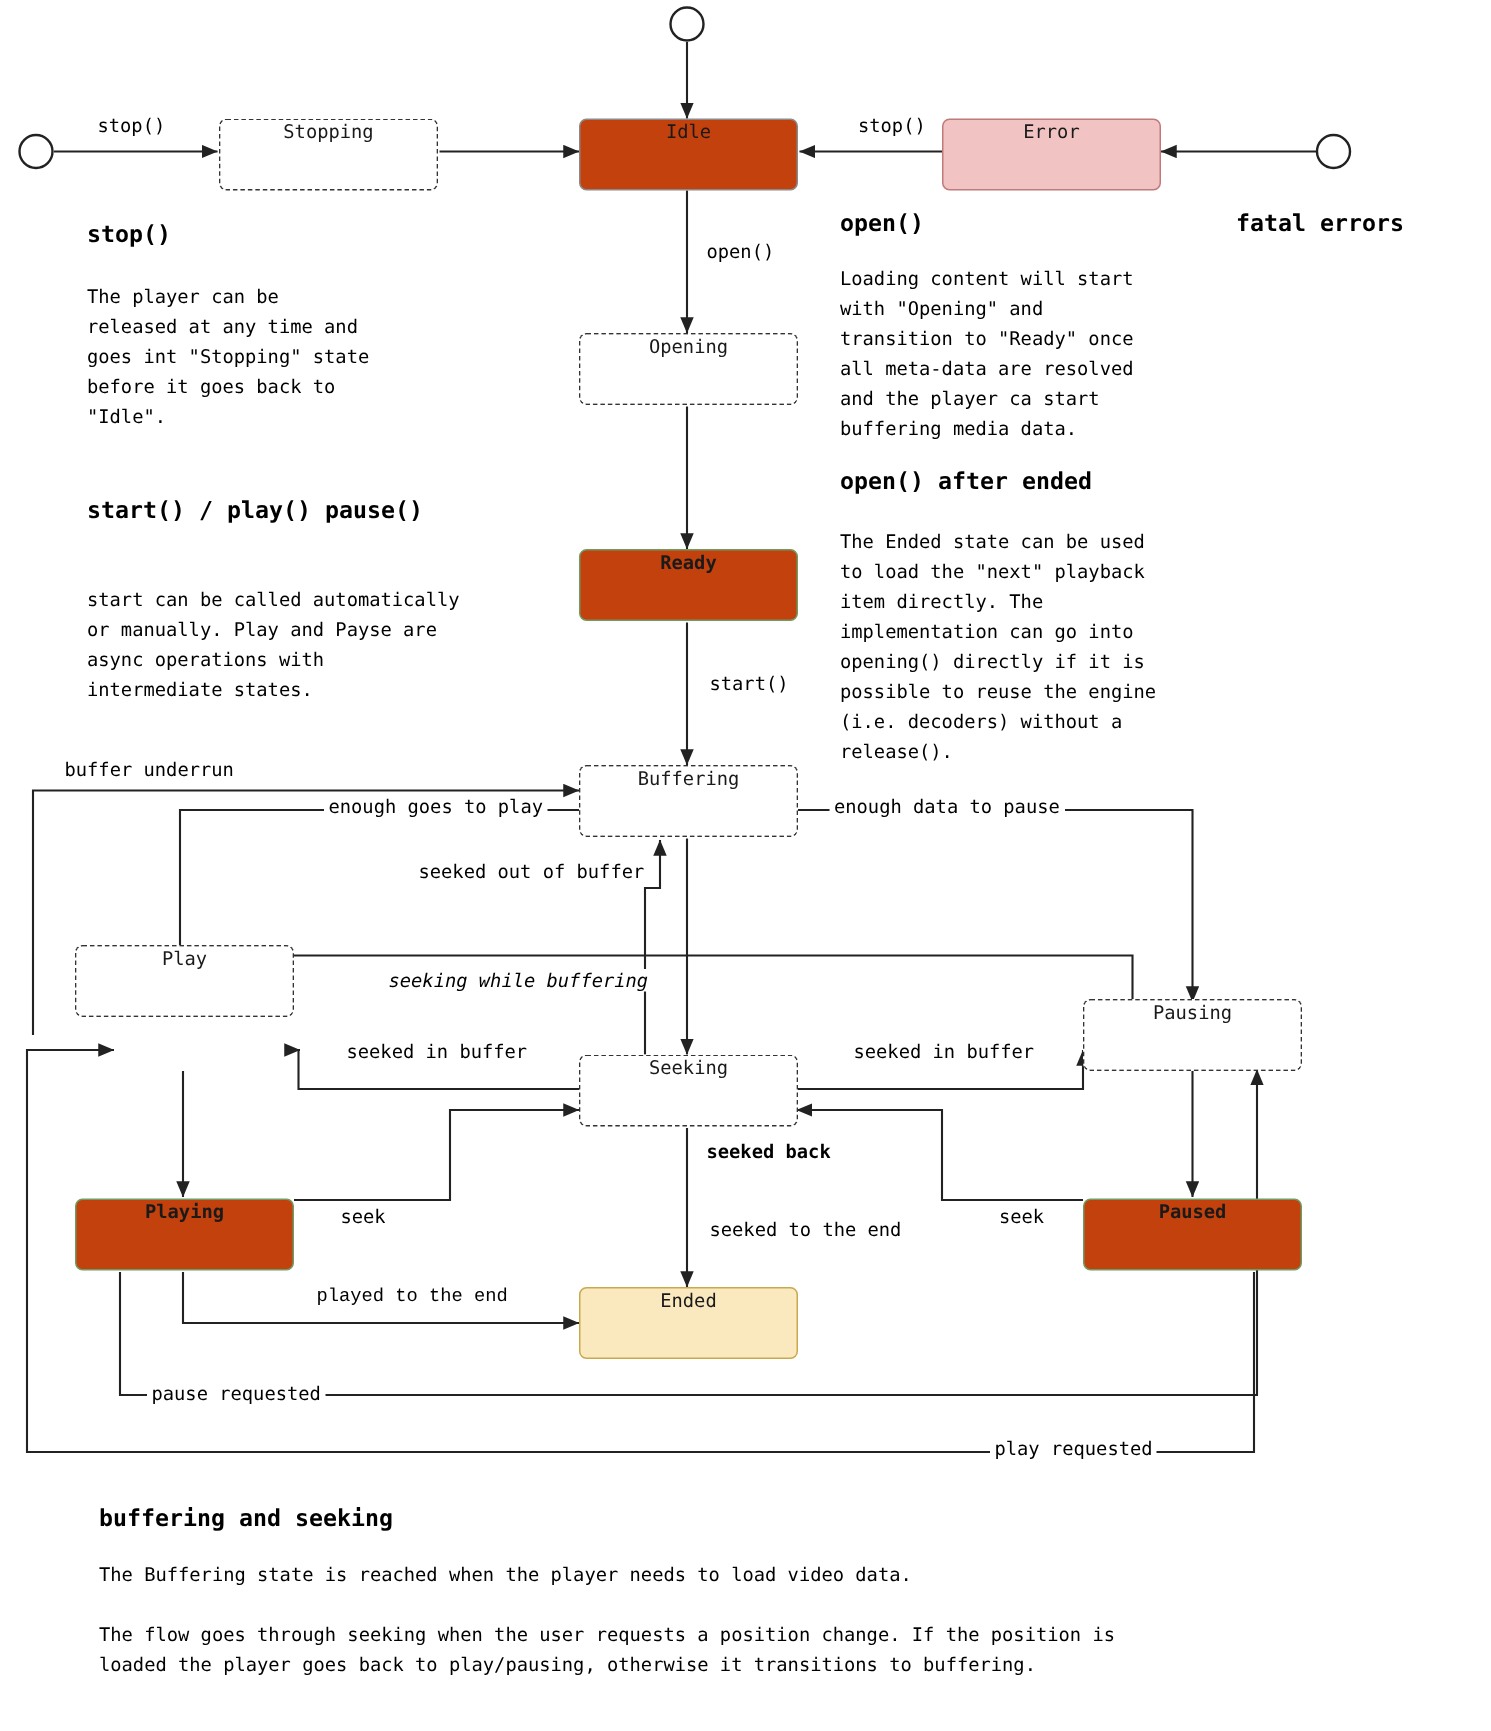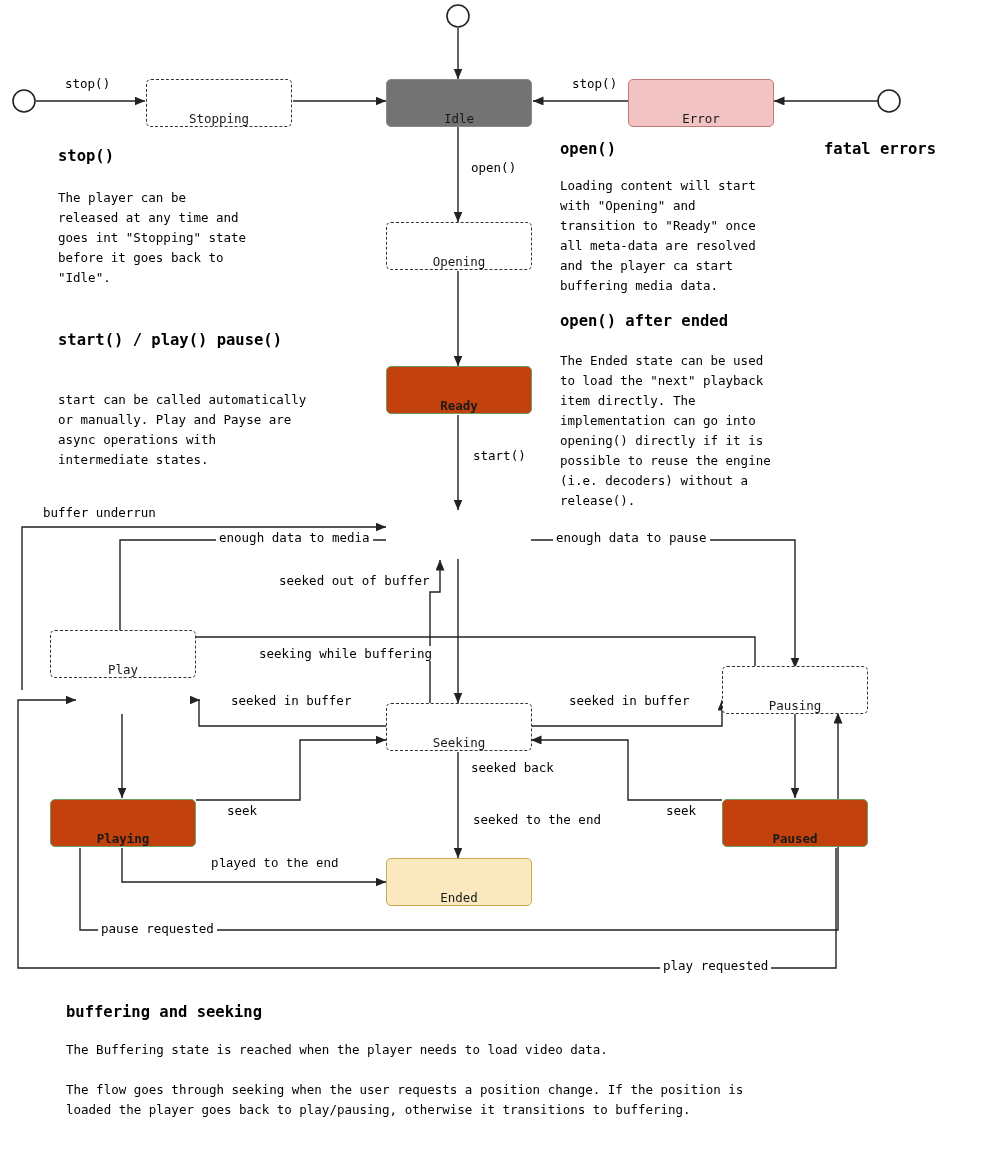--- a/index.html
+++ b/index.html
@@ -23,30 +23,30 @@
     left: 0;
     top: 0;
     width: 994px;
     height: 1154px;
     pointer-events: none;
   }
   .node {
     position: absolute;
     box-sizing: border-box;
     display: flex;
-    align-items: flex-end;
+    align-items: flex-start;
     justify-content: center;
     font-family: "DejaVu Sans Mono", monospace;
     font-size: 12.5px;
     color: #1a1a1a;
     border-radius: 5px;
   }
   .node.solid { border: 1.4px solid #555555; }
   .node.dashed { border: 1.4px dashed #333333; background: #ffffff; }
-  .node.idle { background: #737373; border-color: #8a8a8a; }
+  .node.idle { background: #c2410c; border-color: #8a8a8a; }
   .node.green { background: #c2410c; border-color: #6f9c63; font-weight: bold; }
   .node.red { background: #f2c3c3; border-color: #bf7a7a; }
   .node.amber { background: #fae8bf; border-color: #c9a94f; }
 
   .edge-label {
     position: absolute;
     font-family: "DejaVu Sans Mono", monospace;
     font-size: 12.5px;
     color: #000000;
     background: #ffffff;
@@ -157,20 +157,23 @@
   </div>
 
   <div class="node dashed" style="left:386px; top:222px; width:146px; height:48px;">
     <span>Opening</span>
   </div>
 
   <div class="node solid green" style="left:386px; top:366px; width:146px; height:48px;">
     <span>Ready</span>
   </div>
 
+  <div class="node dashed" style="left:386px; top:510px; width:146px; height:48px;">
+    <span>Buffering</span>
+  </div>
 
   <div class="node dashed" style="left:50px; top:630px; width:146px; height:48px;">
     <span>Play</span>
   </div>
 
   <div class="node dashed" style="left:722px; top:666px; width:146px; height:48px;">
     <span>Pausing</span>
   </div>
 
   <div class="node dashed" style="left:386px; top:703px; width:146px; height:48px;">
@@ -187,27 +190,27 @@
 
   <div class="node solid amber" style="left:386px; top:858px; width:146px; height:48px;">
     <span>Ended</span>
   </div>
 
   <div class="edge-label" style="left:62px; top:76px;">stop()</div>
   <div class="edge-label" style="left:569px; top:76px;">stop()</div>
   <div class="edge-label" style="left:468px; top:160px;">open()</div>
   <div class="edge-label" style="left:470px; top:448px;">start()</div>
   <div class="edge-label" style="left:40px; top:505px;">buffer underrun</div>
-  <div class="edge-label" style="left:216px; top:530px;">enough data to media</div>
+  <div class="edge-label" style="left:216px; top:530px;">enough goes to play</div>
   <div class="edge-label" style="left:553px; top:530px;">enough data to pause</div>
   <div class="edge-label" style="left:276px; top:573px;">seeked out of buffer</div>
-  <div class="edge-label" style="left:256px; top:646px;">seeking while buffering</div>
+  <div class="edge-label" style="left:256px; top:646px;font-style:italic;">seeking while buffering</div>
   <div class="edge-label" style="left:228px; top:693px;">seeked in buffer</div>
   <div class="edge-label" style="left:566px; top:693px;">seeked in buffer</div>
-  <div class="edge-label" style="left:468px; top:760px;">seeked back</div>
+  <div class="edge-label" style="left:468px; top:760px;font-weight:bold;">seeked back</div>
   <div class="edge-label" style="left:224px; top:803px;">seek</div>
   <div class="edge-label" style="left:663px; top:803px;">seek</div>
   <div class="edge-label" style="left:470px; top:810px; line-height:19px;">seeked to
 the end</div>
   <div class="edge-label" style="left:208px; top:857px;font-family:Liberation Mono, monospace;">played to the end</div>
   <div class="edge-label" style="left:98px; top:921px;">pause requested</div>
   <div class="edge-label" style="left:660px; top:958px;">play requested</div>
 
   <div class="note-title" style="left:58px; top:147px;">stop()</div>
   <div class="note-body" style="left:58px; top:188px; width:300px;">The player can be

